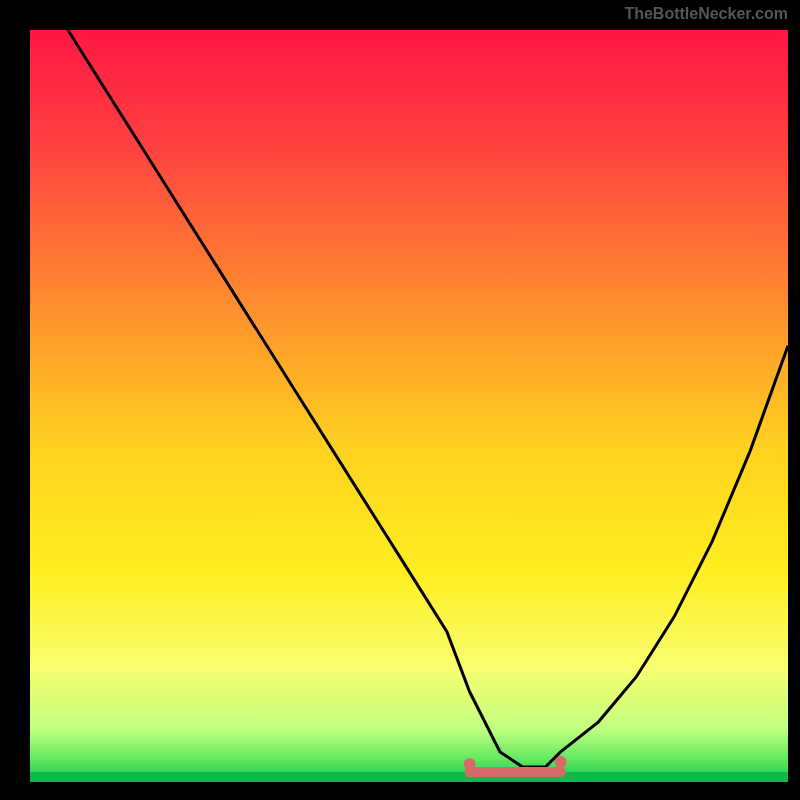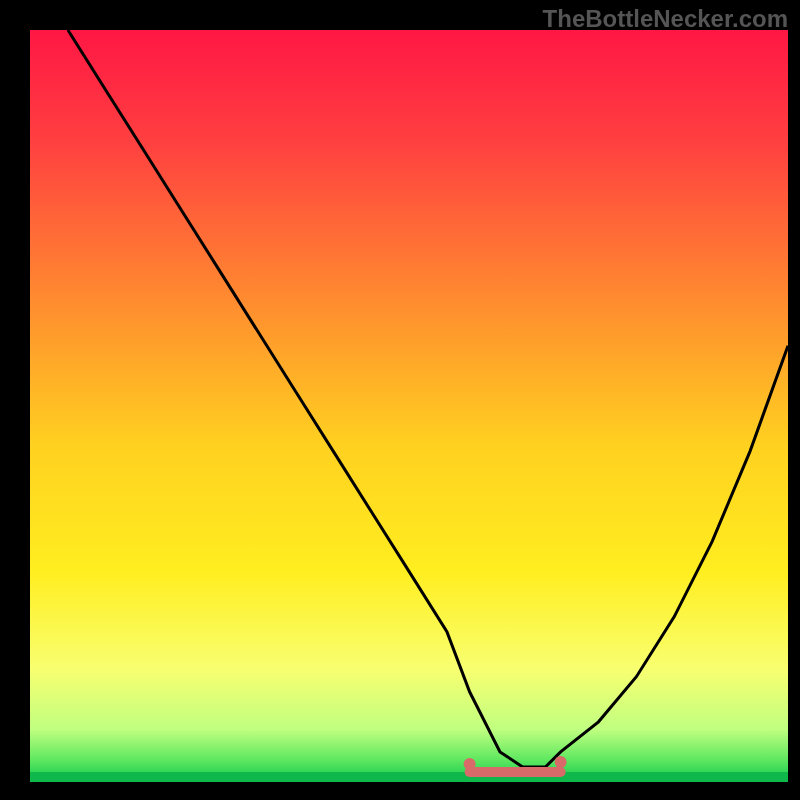--- a/index.html
+++ b/index.html
@@ -17,21 +17,21 @@
     top: 0;
     left: 0;
     width: 800px;
     height: 800px;
   }
   .watermark {
     position: absolute;
     top: 5px;
     right: 12px;
     color: #555;
-    font-size: 24px;
+    font-size: 16px;
     font-weight: bold;
     z-index: 10;
   }
 </style>
 </head>
 <body>
 
 <div class="chart-container">
   <svg id="chart-svg" width="800" height="800">
       <defs>

